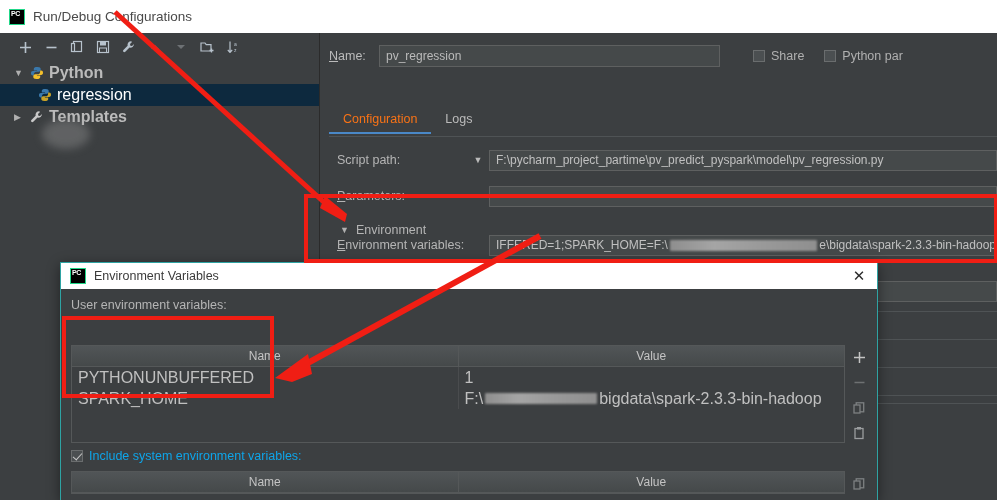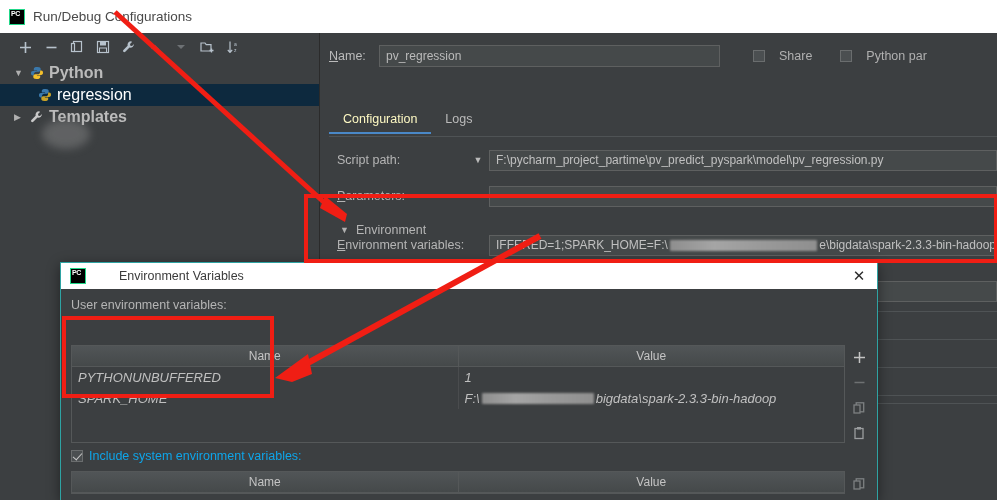--- a/index.html
+++ b/index.html
@@ -150,21 +150,21 @@
     box-sizing: border-box;
     display: flex; align-items: center;
     padding-left: 6px;
     color: #bbbbbb;
     font-size: 12px;
   }
   #name-input { width: 341px; }
   .cb-group {
     display: flex; align-items: center;
     margin-left: 33px;
-    gap: 14px;
+    gap: 6px;
   }
   .cb-box {
     width: 12px; height: 12px;
     background: #4b4f51;
     border: 1px solid #6a6d6e;
     box-sizing: border-box;
     flex:0 0 auto;
   }
   .cb-box.checked {
     background: #4b4f51;
@@ -188,21 +188,21 @@
     height: 28px;
     display: flex;
     align-items: flex-start;
   }
   .tab {
     padding: 3px 14px 6px 14px;
     font-size: 12.5px;
     color: #bbbbbb;
   }
   .tab.active {
-    color: #fef9c3;
+    color: #f97316;
     border-bottom: 2px solid #4a88c7;
   }
   .tabs-underline {
     position:absolute;
     left: 8px; top: 103px;
     width: 668px; height: 1px;
     background: #4f5355;
   }
 
   .field-row {
@@ -282,21 +282,20 @@
     border: 1px solid #2ea3a3;
     box-sizing: border-box;
     box-shadow: 0 3px 12px rgba(0,0,0,0.45);
   }
   .dlg-titlebar {
     height: 26px;
     background: #ffffff;
     display: flex;
     align-items: center;
     padding: 0 8px 0 9px;
-    gap: 25px;
   }
   .dlg-title-text {
     font-size: 12.5px;
     color: #3b3b3b;
     flex: 1;
   }
   .dlg-close {
     font-size: 15px;
     color: #2b2b2b;
     width: 20px; text-align:center;
@@ -337,29 +336,28 @@
     background: linear-gradient(#515557,#45494a);
   }
   .th:last-child { border-right: none; }
   .tbl-row {
     display: flex;
     height: 21px;
     align-items: center;
   }
   .td {
     flex: 1;
-    font-size: 13px;
+    font-size: 16px;
     color: #c0c0c0;
     padding-left: 6px;
     border-right: 1px solid rgba(85,88,89,0.55);
     height: 21px;
     display:flex; align-items:center;
     overflow: hidden;
     white-space: nowrap;
-    font-style: italic;
   }
   .td:last-child { border-right: none; }
 
   .side-btns {
     position:absolute;
     left: 786px; top: 56px;
     width: 24px;
     display:flex;
     flex-direction: column;
     align-items:center;

